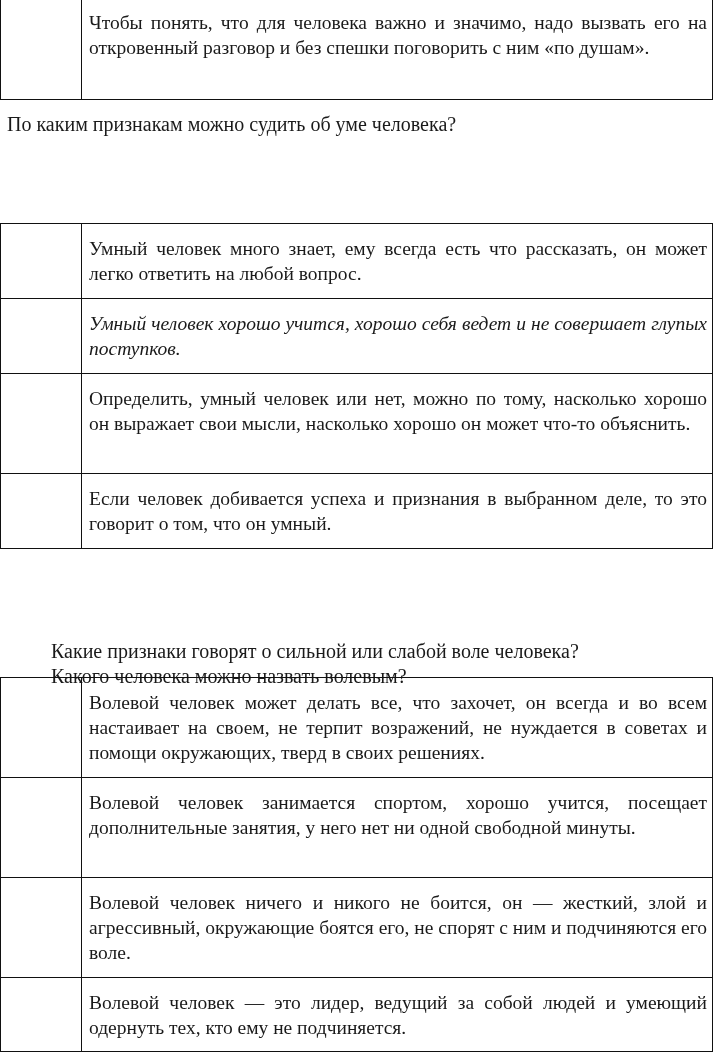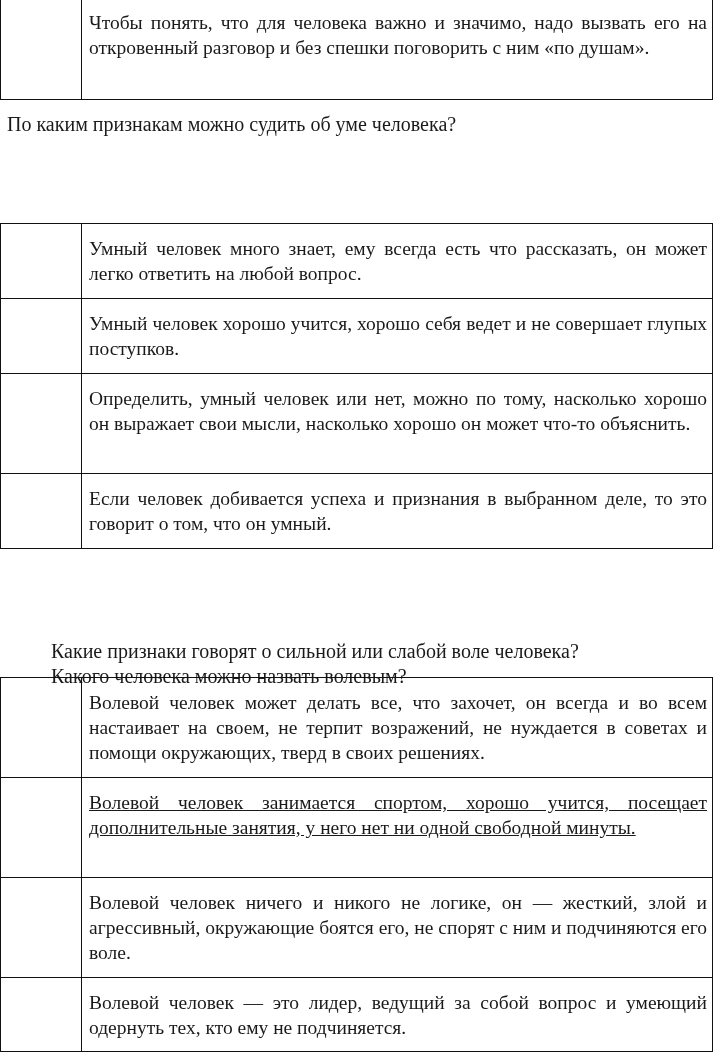--- a/index.html
+++ b/index.html
@@ -71,21 +71,21 @@
   <div class="question" style="top:112px;">
     <div>По каким признакам можно судить об уме человека?</div>
   </div>
 
   <table class="options" style="top:183px;margin-top:40px;">
     <tbody>
         <tr style="height:75px;">
       <td class="mark"></td>
       <td class="text">Умный человек много знает, ему всегда есть что рассказать, он может легко ответить на любой вопрос.</td>
     </tr>
-    <tr style="height:75px;">
+    <tr style="height:75px;font-style:italic;">
       <td class="mark"></td>
       <td class="text">Умный человек хорошо учится, хорошо себя ведет и не совер­шает глупых поступков.</td>
     </tr>
     <tr style="height:100px;padding-left:10px;">
       <td class="mark"></td>
       <td class="text">Определить, умный человек или нет, можно по тому, насколь­ко хорошо он выражает свои мысли, насколько хорошо он может что-то объяснить.</td>
     </tr>
     <tr style="height:75px;">
       <td class="mark"></td>
       <td class="text">Если человек добивается успеха и признания в выбранном деле, то это говорит о том, что он умный.</td>
@@ -97,28 +97,28 @@
     <div>Какие признаки говорят о сильной или слабой воле человека?</div>
     <div>Какого человека можно назвать волевым?</div>
   </div>
 
   <table class="options" style="top:677px;">
     <tbody>
         <tr style="height:100px;">
       <td class="mark"></td>
       <td class="text">Волевой человек может делать все, что захочет, он всегда и во всем настаивает на своем, не терпит возражений, не нуждает­ся в советах и помощи окружающих, тверд в своих решениях.</td>
     </tr>
-    <tr style="height:100px;text-decoration:underline;">
+    <tr style="height:100px;">
       <td class="mark"></td>
       <td class="text">Волевой человек занимается спортом, хорошо учится, посеща­ет дополнительные занятия, у него нет ни одной свободной минуты.</td>
     </tr>
     <tr style="height:100px;">
       <td class="mark"></td>
-      <td class="text">Волевой человек ничего и никого не логике, он — жесткий, злой и агрессивный, окружающие боятся его, не спорят с ним и подчиняются его воле.</td>
+      <td class="text">Волевой человек ничего и никого не боится, он — жесткий, злой и агрессивный, окружающие боятся его, не спорят с ним и подчиняются его воле.</td>
     </tr>
     <tr style="height:74px;">
       <td class="mark"></td>
-      <td class="text">Волевой человек — это лидер, ведущий за собой вопрос и уме­ющий одернуть тех, кто ему не подчиняется.</td>
+      <td class="text">Волевой человек — это лидер, ведущий за собой людей и уме­ющий одернуть тех, кто ему не подчиняется.</td>
     </tr>
   </tbody>
     </table>
 
 </div>
 
 </body></html>

